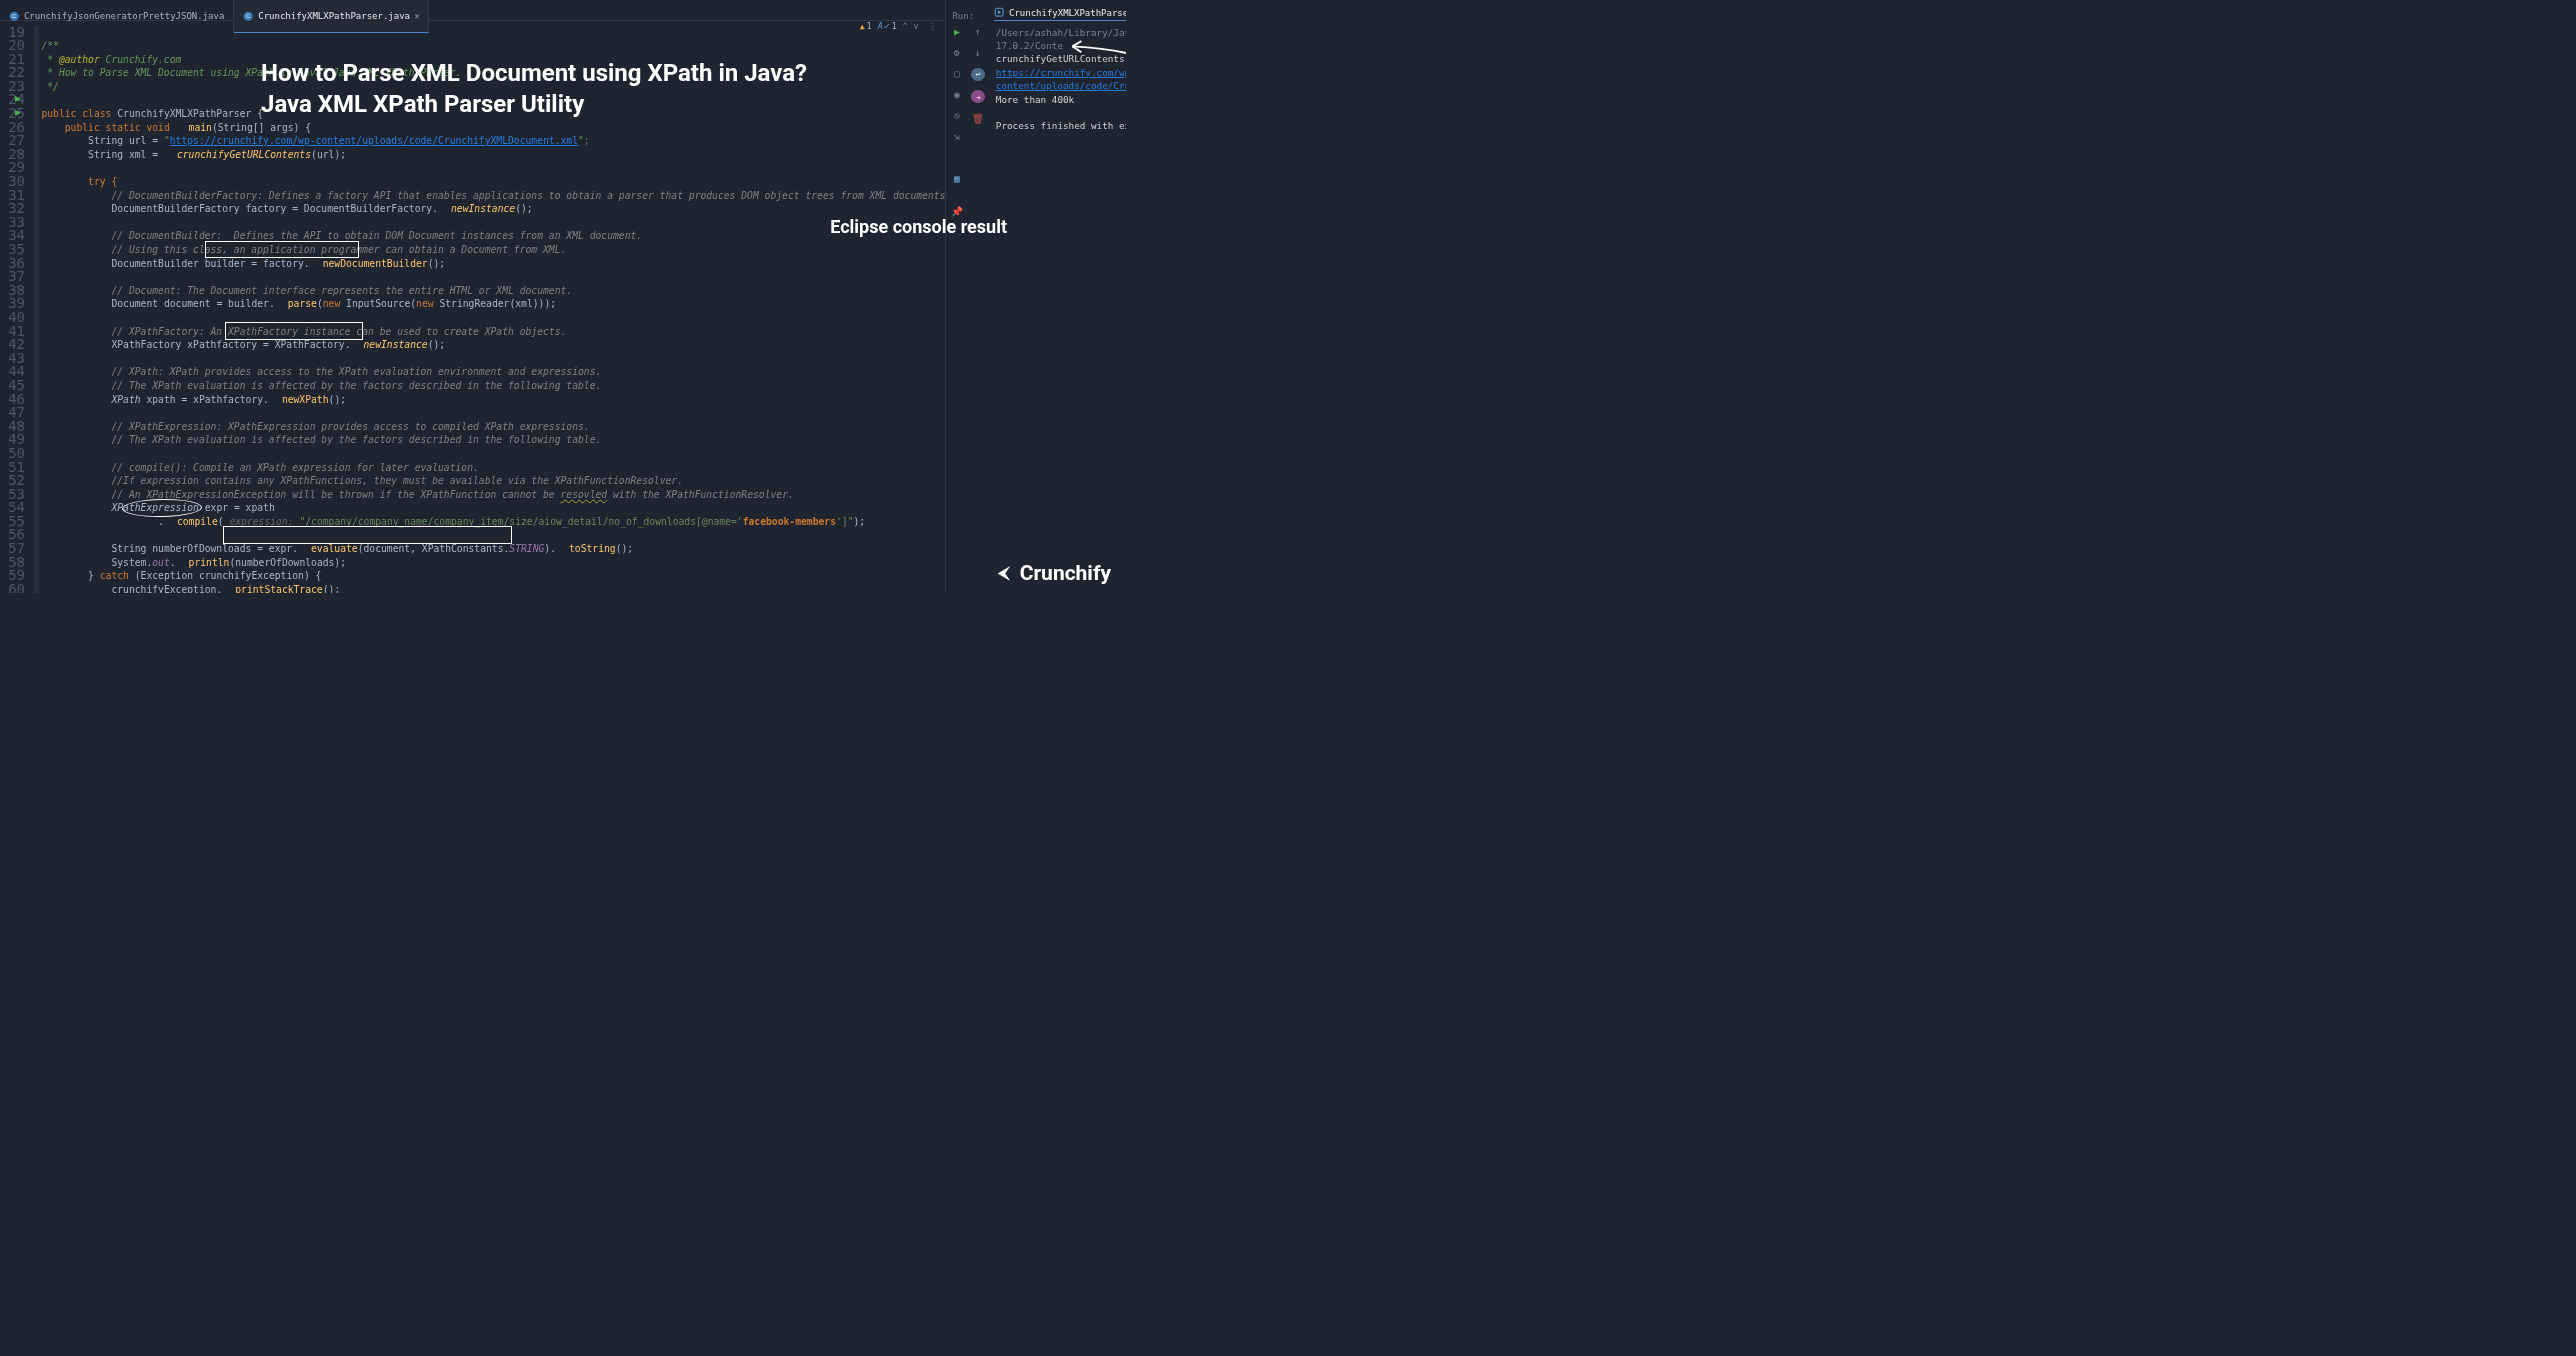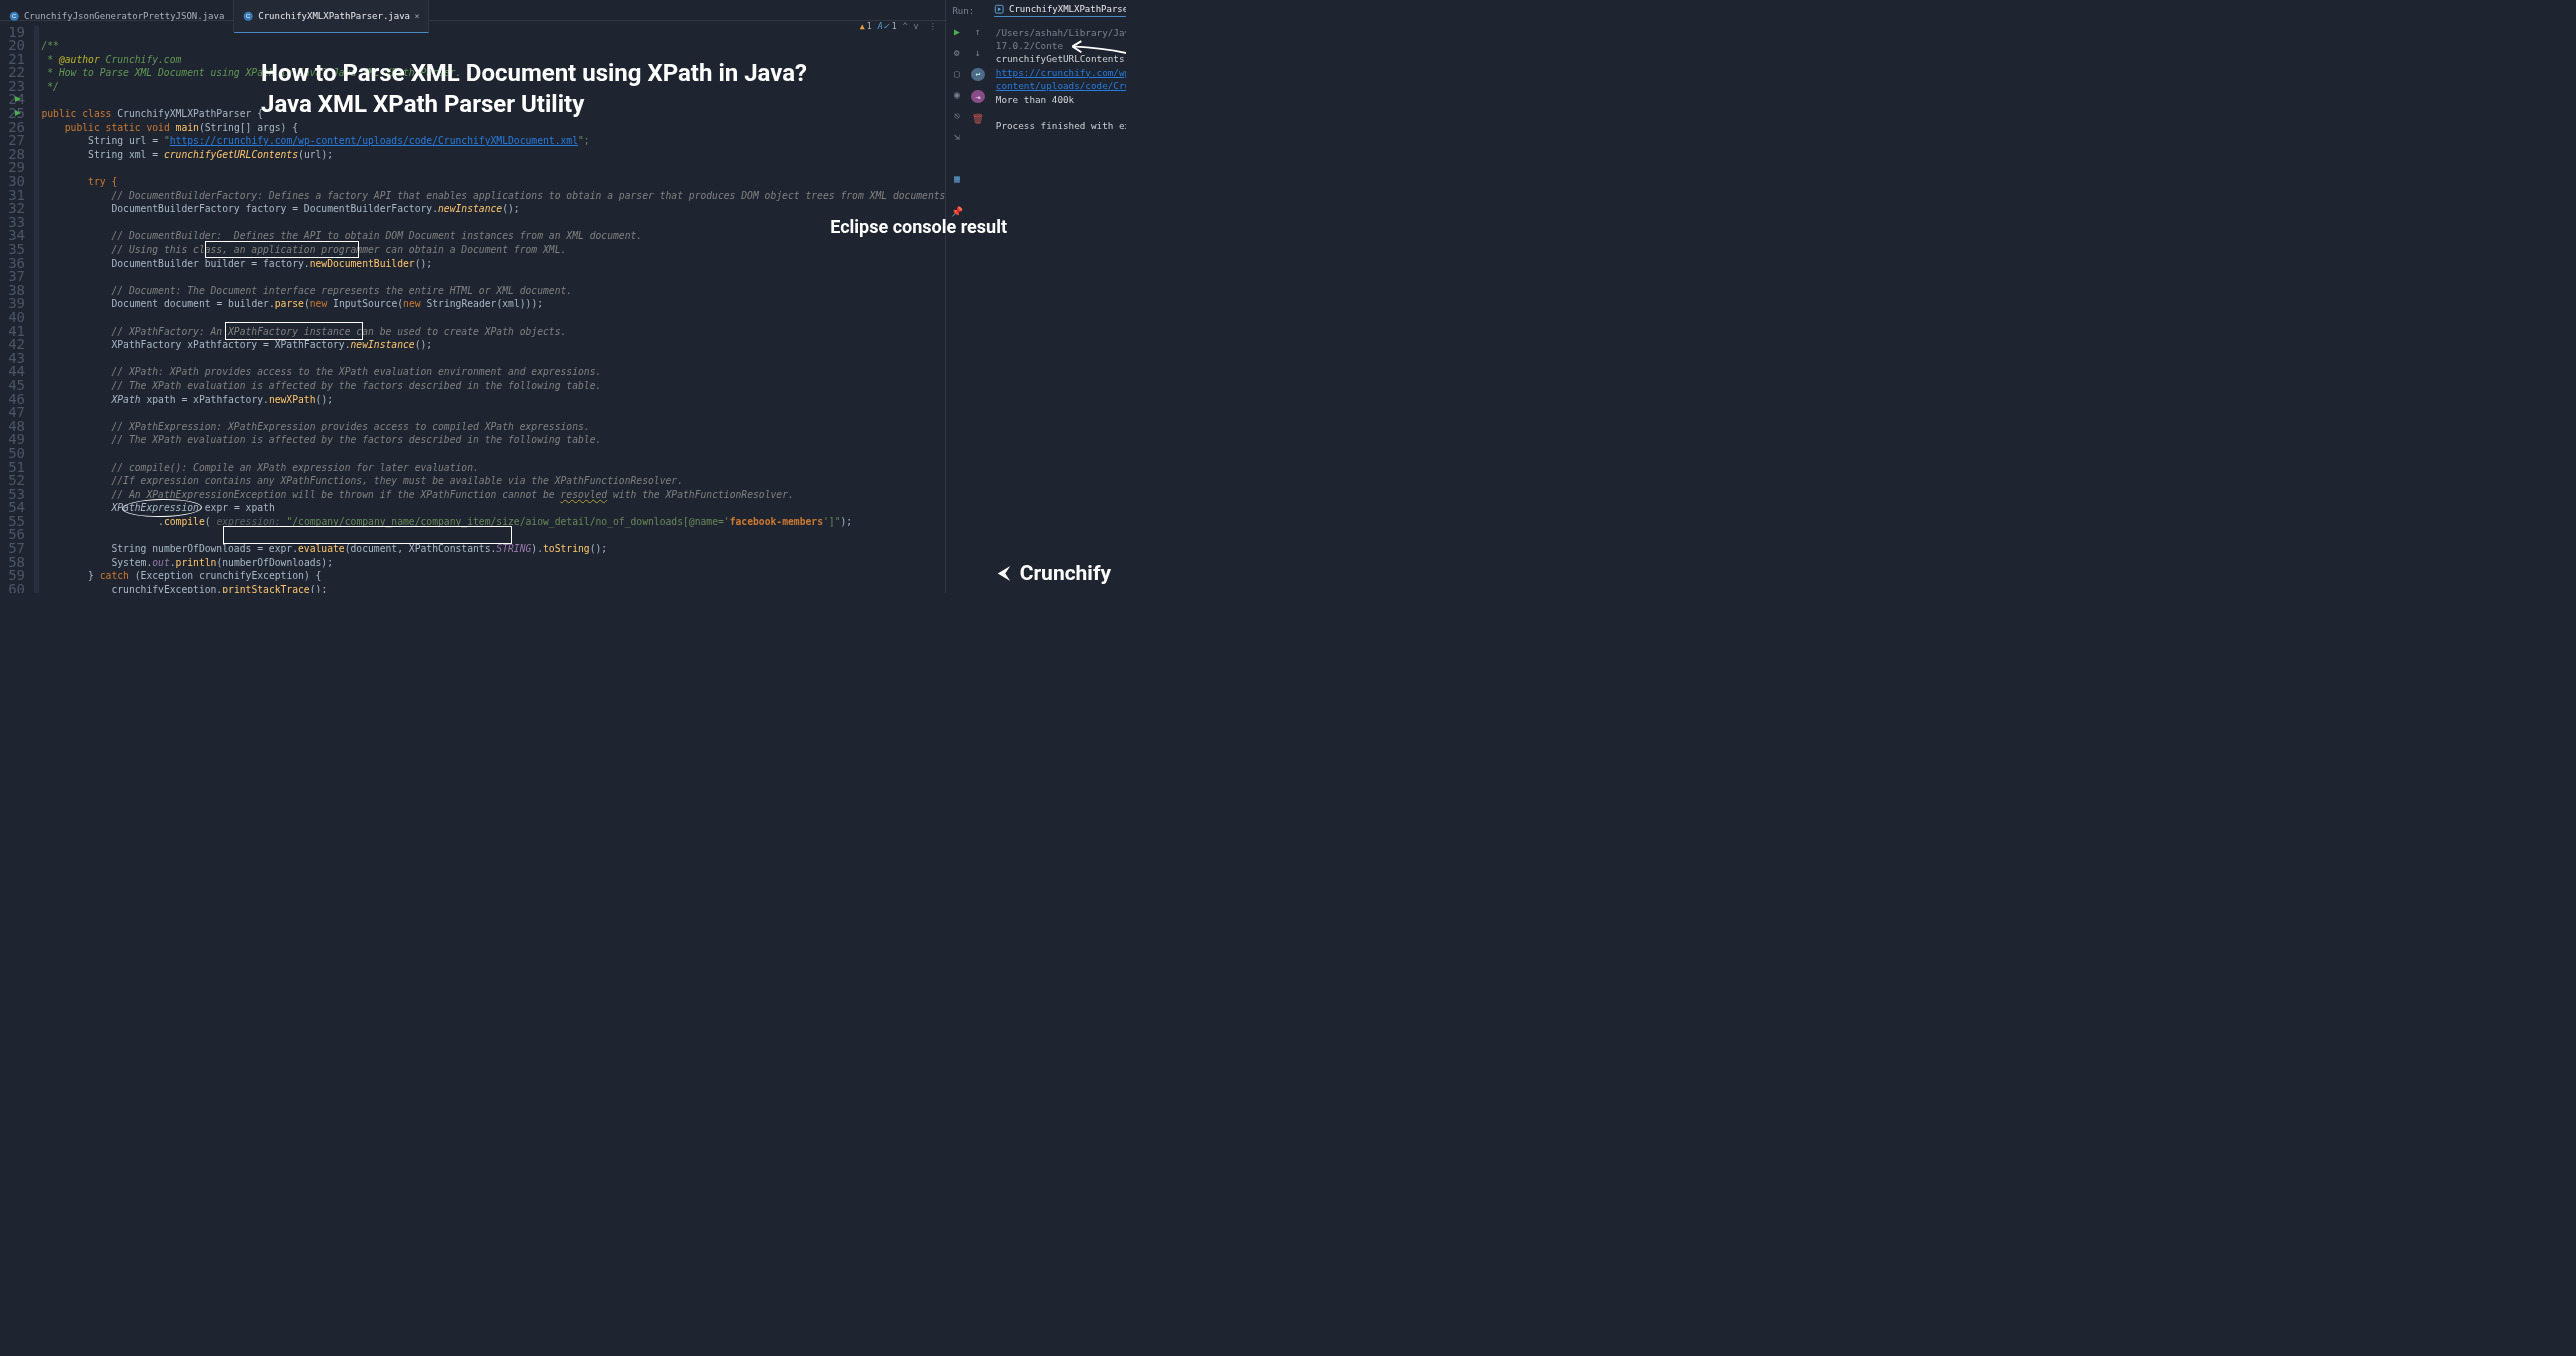--- a/index.html
+++ b/index.html
@@ -87,21 +87,21 @@
     overflow: hidden;
     position: relative;
   }
   
   .c-kw { color: #cc7832; }
   .c-str { color: #6a8759; }
   .c-link { color: #287bde; text-decoration: underline; }
   .c-cmt { color: #808080; font-style: italic; }
   .c-cmt2 { color: #629755; font-style: italic; }
   .c-type { color: #a9b7c6; }
-  .c-call { color: #ffc66d; }
+  .c-call { color: #ffc66d; margin-left: 13px; }
   .c-field { color: #9876aa; font-style: italic; }
   .c-const { color: #9876aa; font-style: italic; }
   .c-anno { color: #bbb529; font-style: italic; }
   .c-warn { text-decoration: underline wavy #b3a33a; }
   .c-hint { color: #606366; font-style: italic; }
   .c-class { color: #a9b7c6; }
   
   .inspections {
     position: absolute;
     top: 21px;
@@ -169,21 +169,21 @@
     position: absolute;
     stroke: #fff;
     fill: none;
     stroke-width: 2.5;
     z-index: 40;
     pointer-events: none;
   }
   
   .run-header {
     display: flex;
-    align-items: center;
+    align-items: flex-end;
     height: 21px;
     padding: 0 6px;
     font-size: 9px;
     gap: 20px;
   }
   .run-header .label { color: #7a8290; }
   .run-config {
     display:flex; align-items:center; gap:4.5px; color:#e8eaed;
     border-bottom: 1.5px solid #4a88c7;
     padding-bottom: 2.2px;

